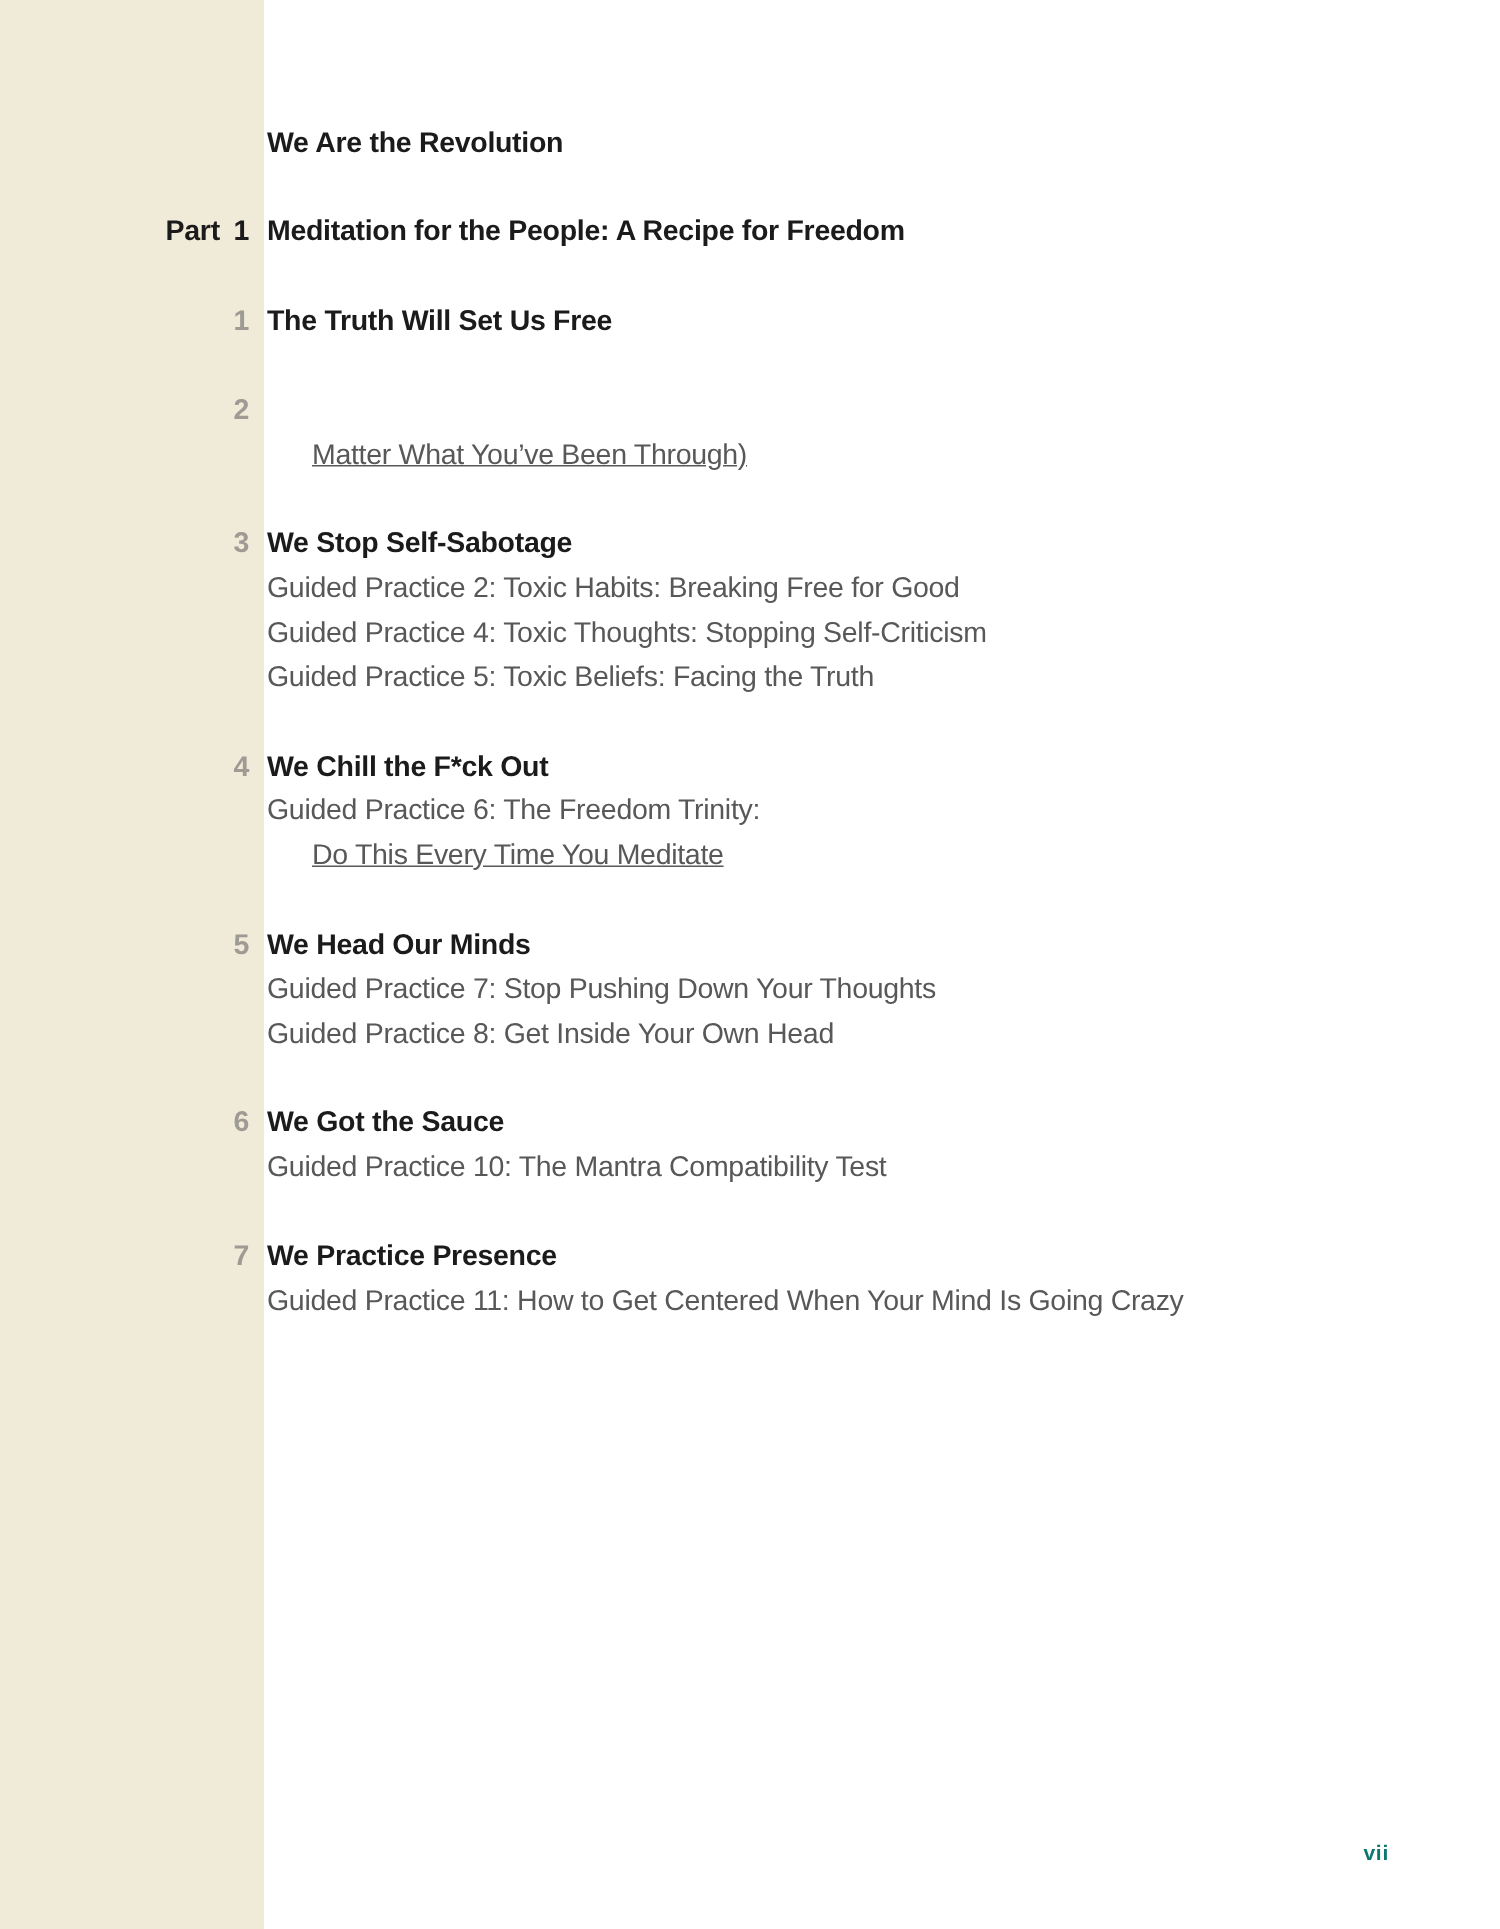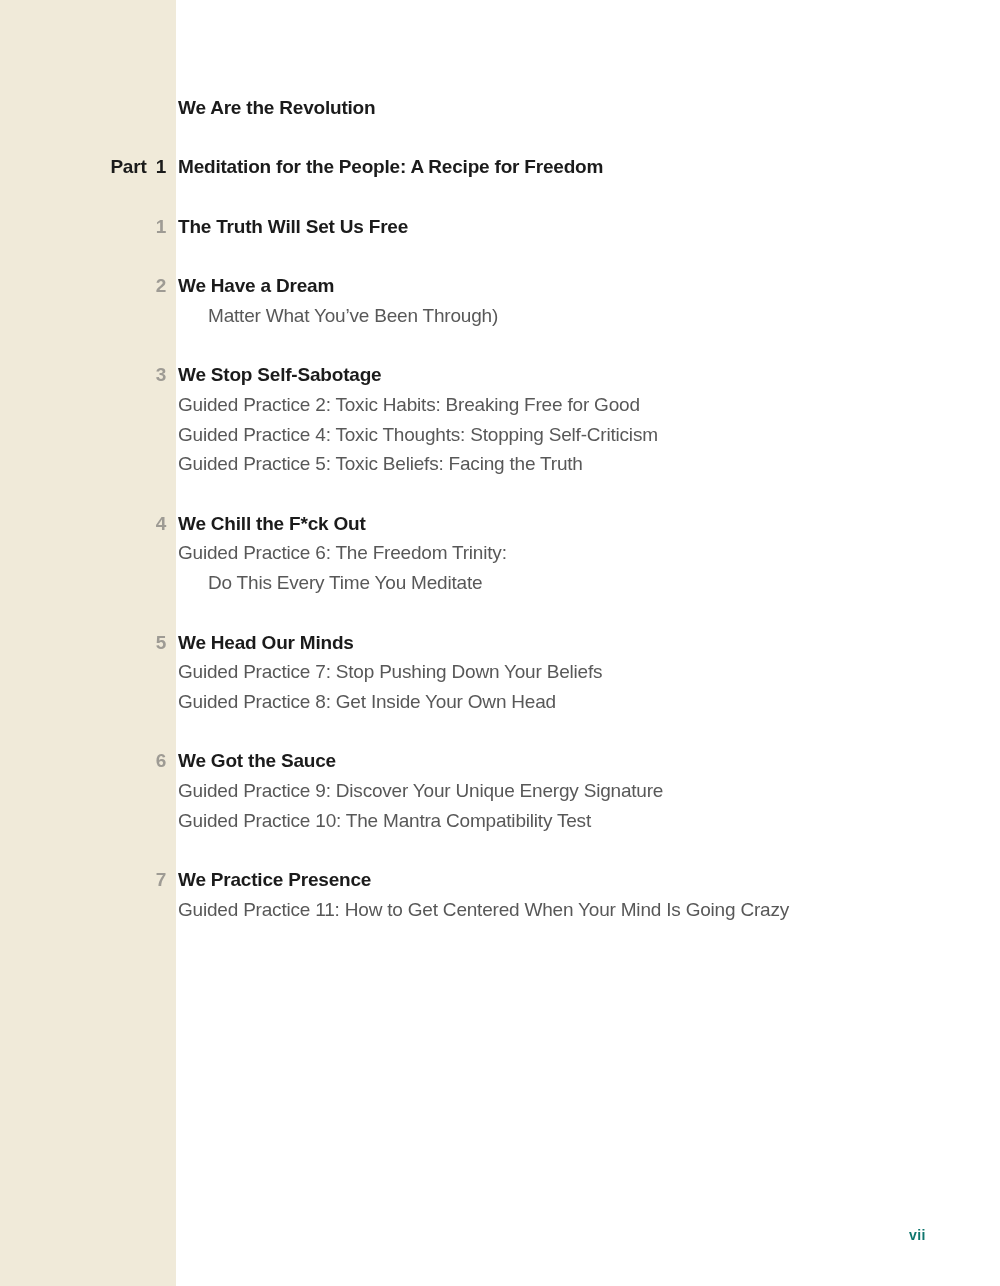--- a/index.html
+++ b/index.html
@@ -20,21 +20,20 @@
     position:absolute;
     left:0;top:0;
     width:176px;height:1286px;
     background:var(--stripe);
   }
   .toc{
     position:absolute;
     left:0;top:0;
     width:960px;
     padding-top:81px;
-    margin-top:12px;
   }
   .row{
     display:flex;
     align-items:baseline;
     font-size:19px;
     line-height:29.7px;
     letter-spacing:-0.2px;
   }
   .num{
     width:166px;
@@ -58,20 +57,21 @@
   .chnum{
     color:var(--number);
     font-weight:700;
   }
   .practice{
     color:var(--practice);
     font-weight:400;
   }
   .indent{
     padding-left:30px;
+    text-decoration:underline;
   }
   .part, .chapter{
     margin-top:29.7px;
     align-items:center;
   }
   .folio{
     position:absolute;
     top:1227px;
     right:74px;
     font-size:14px;
@@ -100,21 +100,20 @@
   <div id="chapters">
       <section class="chapter">
         <div class="row">
           <div class="num chnum">1</div>
           <div class="txt title">The Truth Will Set Us Free</div>
         </div>
       </section>
       <section class="chapter">
         <div class="row">
           <div class="num chnum">2</div>
-          <div class="txt title">We Have a Dream</div>
         </div>
         <div class="row">
           <div class="num"></div>
           <div class="txt practice indent">Matter What You’ve Been Through)</div>
         </div>
       </section>
       <section class="chapter">
         <div class="row">
           <div class="num chnum">3</div>
           <div class="txt title">We Stop Self-Sabotage</div>
@@ -146,35 +145,31 @@
           <div class="txt practice indent">Do This Every Time You Meditate</div>
         </div>
       </section>
       <section class="chapter">
         <div class="row">
           <div class="num chnum">5</div>
           <div class="txt title">We Head Our Minds</div>
         </div>
         <div class="row">
           <div class="num"></div>
-          <div class="txt practice">Guided Practice 7: Stop Pushing Down Your Beliefs</div>
+          <div class="txt practice">Guided Practice 7: Stop Pushing Down Your Thoughts</div>
         </div>
         <div class="row">
           <div class="num"></div>
           <div class="txt practice">Guided Practice 8: Get Inside Your Own Head</div>
         </div>
       </section>
       <section class="chapter">
         <div class="row">
           <div class="num chnum">6</div>
           <div class="txt title">We Got the Sauce</div>
-        </div>
-        <div class="row">
-          <div class="num"></div>
-          <div class="txt practice">Guided Practice 9: Discover Your Unique Energy Signature</div>
         </div>
         <div class="row">
           <div class="num"></div>
           <div class="txt practice">Guided Practice 10: The Mantra Compatibility Test</div>
         </div>
       </section>
       <section class="chapter">
         <div class="row">
           <div class="num chnum">7</div>
           <div class="txt title">We Practice Presence</div>

